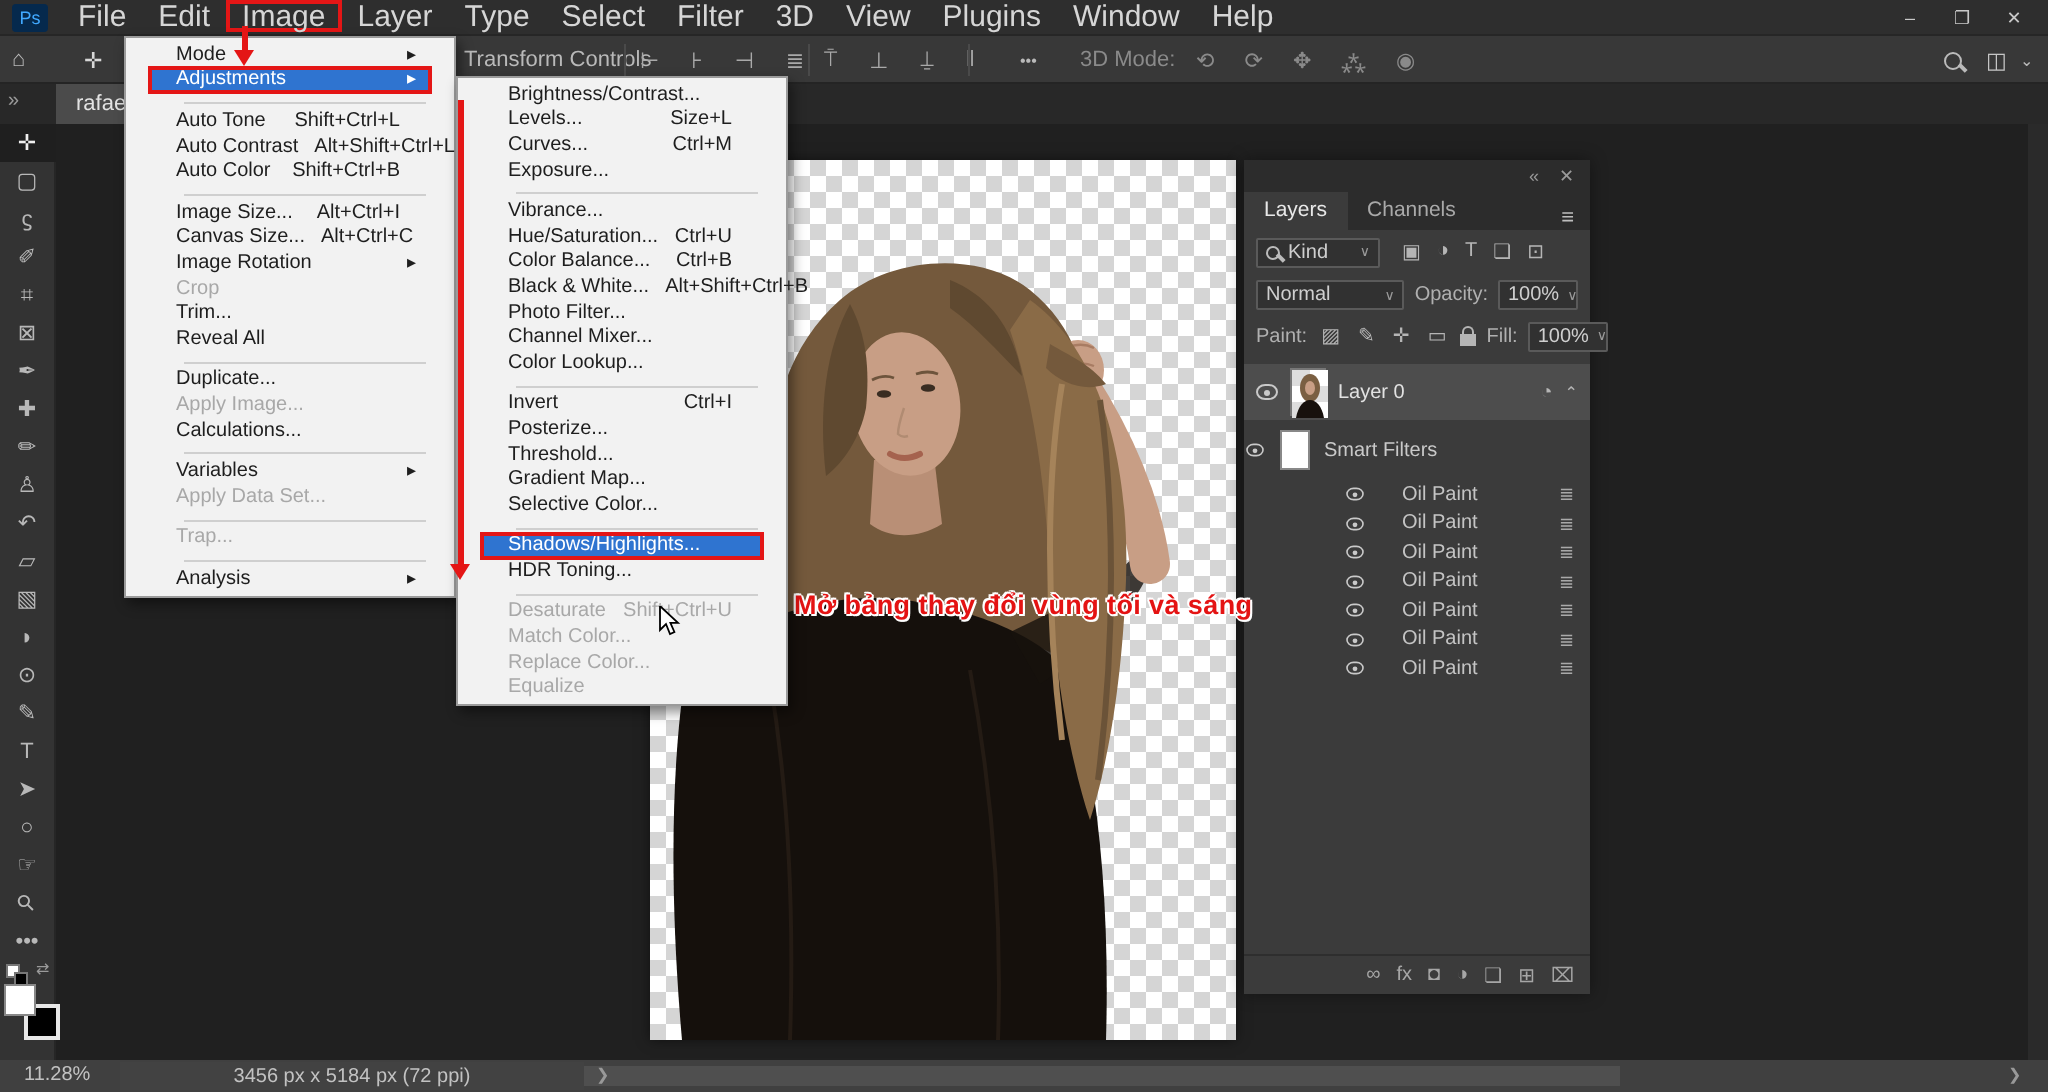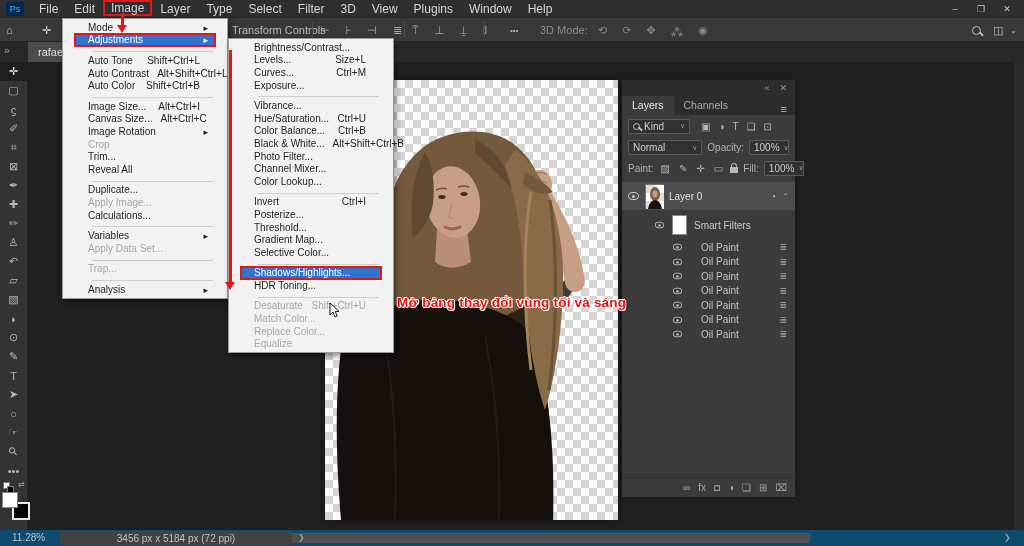--- a/index.html
+++ b/index.html
@@ -1,20 +1,20 @@
 <!DOCTYPE html>
 <html><head>
 <meta charset="utf-8">
 <style>
 *{margin:0;padding:0;box-sizing:border-box}
 html,body{width:1024px;height:546px;overflow:hidden;background:#202020;font-family:"Liberation Sans",sans-serif}
 
 #menubar{position:absolute;left:0;top:0;width:1024px;height:18px;background:#2e2e2e;display:flex;align-items:center;z-index:50;border-bottom:1px solid #262626}
 .ps-badge{width:18px;height:14px;margin:0 7px 0 6px;background:#05294d;color:#41a9ff;font-size:9px;font-weight:normal;display:flex;align-items:center;justify-content:center;border-radius:2px}
-.mb-item{font-size:12px;color:#d6d6d6;padding:1px 8px;height:17px;display:flex;align-items:center;white-space:nowrap}
+.mb-item{font-size:15px;color:#d6d6d6;padding:1px 8px;height:17px;display:flex;align-items:center;white-space:nowrap}
 .mb-item.boxed{border:2px solid #e41616;padding:0 6px;height:16px}
 .win-controls{margin-left:auto;display:flex;align-items:center;padding-right:4px}
 .win-btn{width:26px;height:15px;color:#c9c9c9;font-size:9px;display:flex;align-items:center;justify-content:center}
 
 #optionsbar{position:absolute;left:0;top:18px;width:1024px;height:24px;background:#383838;border-bottom:1px solid #242424;z-index:5}
 .ob{position:absolute;top:0;height:24px;display:flex;align-items:center;color:#b9b9b9;font-size:11px;white-space:nowrap}
 .ob .sep{width:1px;height:16px;background:#4a4a4a;margin:0 6px}
 .obi{font-size:11px;color:#a9a9a9;padding:0 4px}
 .dim{color:#8a8a8a}
 
@@ -71,28 +71,28 @@
 .eye{width:11px;height:8px;border:1px solid #c9c9c9;border-radius:50%/60%;position:relative;display:inline-block;flex:none}
 .eye::after{content:"";position:absolute;left:50%;top:50%;width:3px;height:3px;margin:-1.5px 0 0 -1.5px;background:#c9c9c9;border-radius:50%}
 .eye.sm{transform:scale(.8)}
 .padlock{width:8px;height:6px;background:#b5b5b5;position:relative;display:inline-block;margin-top:3px;flex:none}
 .padlock::before{content:"";position:absolute;left:1px;top:-4px;width:4px;height:4px;border:1.5px solid #b5b5b5;border-bottom:none;border-radius:3px 3px 0 0}
 .mag{width:7px;height:7px;border:1.5px solid #bbb;border-radius:50%;position:relative;display:inline-block;flex:none}
 .mag::after{content:"";position:absolute;width:5px;height:1.5px;background:#bbb;transform:rotate(45deg);right:-4px;bottom:-1px}
 
 #row-layer0{height:28px;background:#4d4d4d;display:flex;align-items:center;gap:6px;padding:0 6px;margin-top:4px}
 .thumb0{width:18px;height:24px;border:1px solid #777;flex:none}
-#row-smart{height:30px;display:flex;align-items:center;gap:7px;padding-left:32px}
+#row-smart{height:30px;display:flex;align-items:center;gap:7px;}
 .thumb-sf{width:15px;height:20px;background:#fff;border:1px solid #888;flex:none}
 .oil-row{height:14.5px;display:flex;align-items:center;gap:18px;padding:0 8px 0 50px;color:#c4c4c4}
 .oil-row .ric{margin-left:auto;color:#a9a9a9;font-size:9px}
 #lp-fill{flex:1}
 #lp-bottom{height:20px;border-top:1px solid #2e2e2e;display:flex;align-items:center;justify-content:flex-end;gap:8px;padding:0 8px;color:#a6a6a6;font-size:10px}
 
-#statusbar{position:absolute;left:0;top:530px;width:1024px;height:16px;background:#0c4a6e;z-index:30;font-size:10px;color:#c2c2c2}
+#statusbar{position:absolute;left:0;top:530px;width:1024px;height:16px;background:#404040;z-index:30;font-size:10px;color:#c2c2c2}
 #hscroll-thumb{position:absolute;left:95px;top:3px;width:715px;height:10px;background:#4f4f4f}
 #zoom-field{position:absolute;left:12px;top:2px}
 #doc-field{position:absolute;left:60px;top:1px;width:232px;height:14px;background:#424242;display:flex;align-items:center;justify-content:center}
 .sb-chev{position:absolute;color:#999;font-size:8px;top:3px}
 </style>
 </head>
 <body>
 
 <div id="menubar" data-name="menu-bar">
   <div class="ps-badge" data-name="photoshop-logo-icon">Ps</div>

